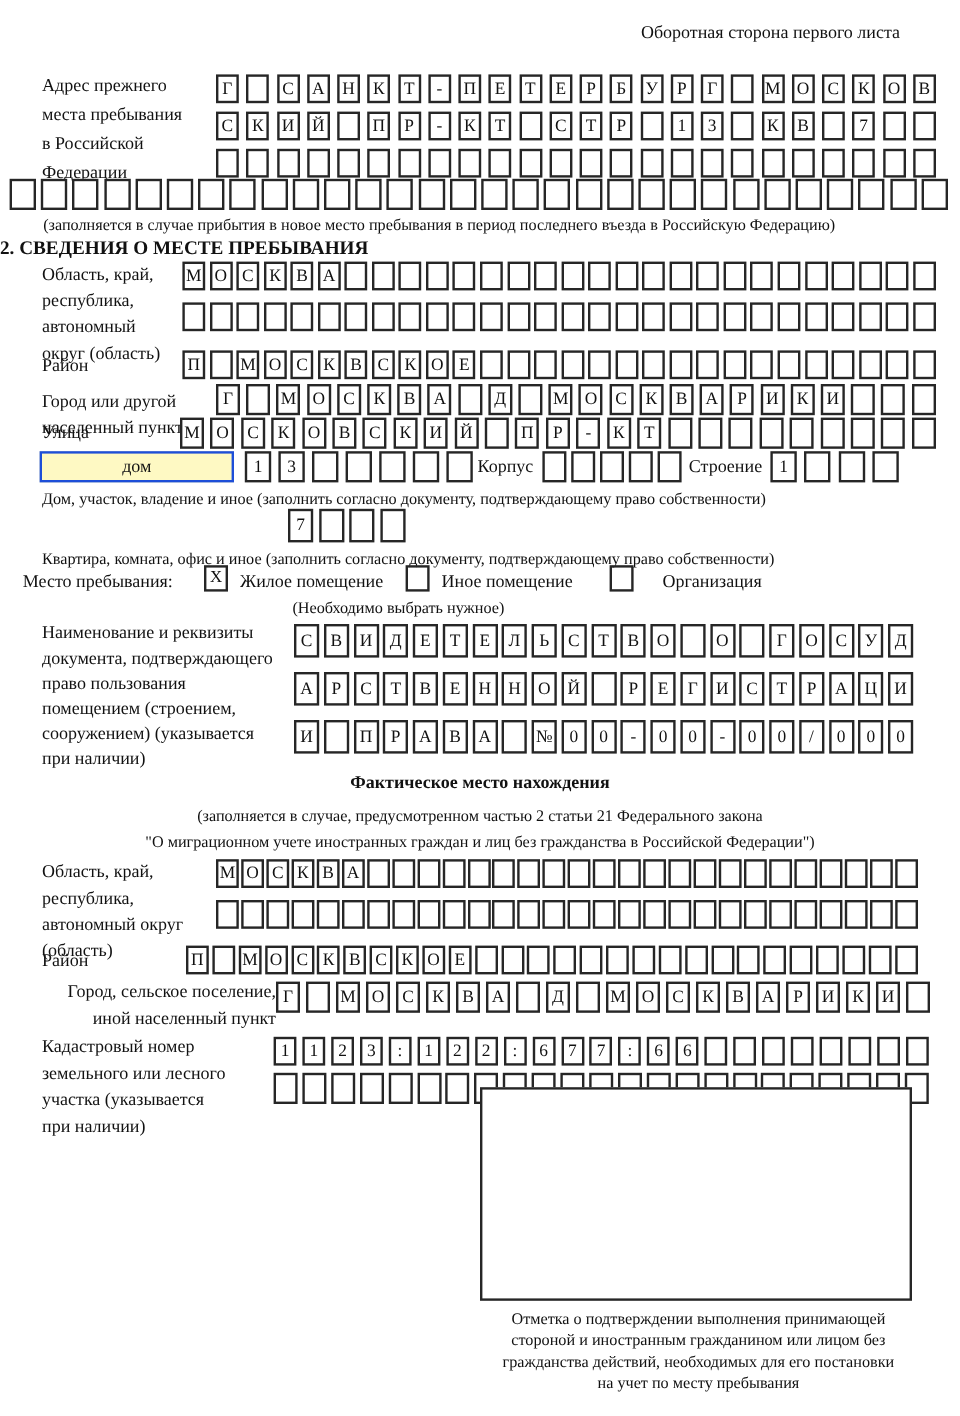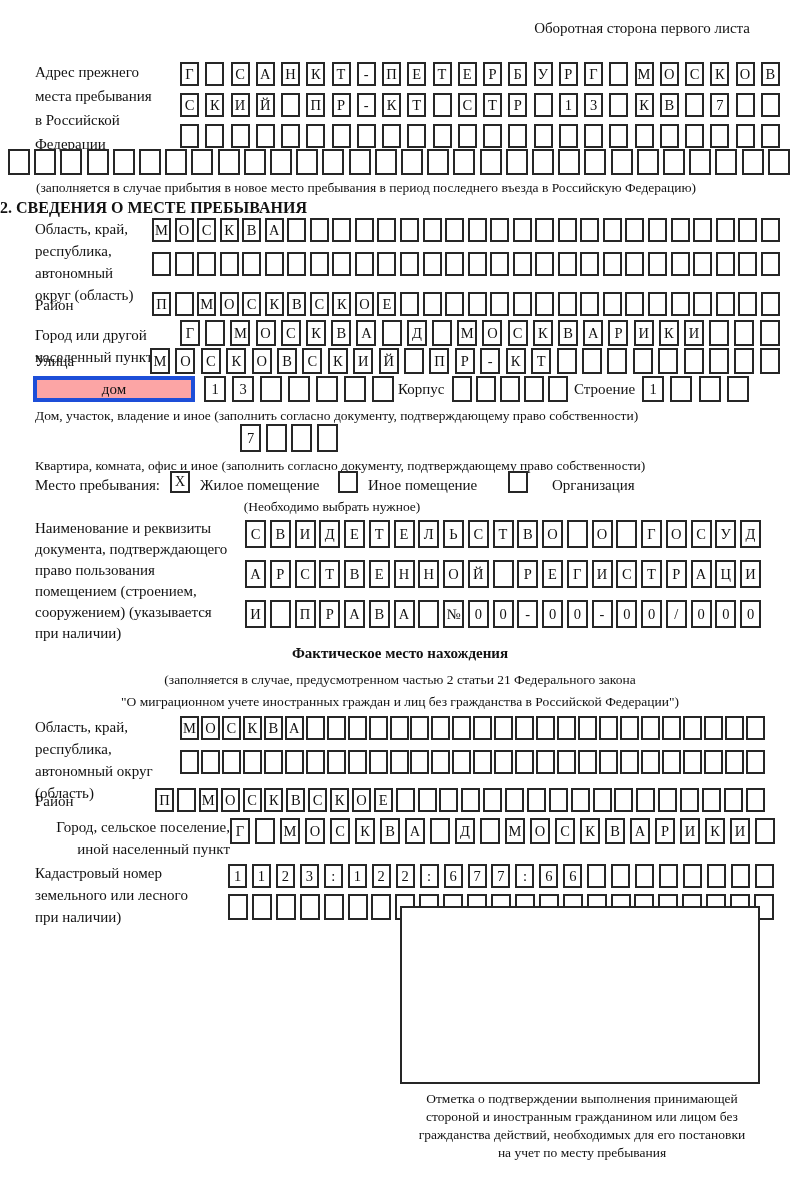--- a/index.html
+++ b/index.html
@@ -18,21 +18,21 @@
   .cell{
     box-sizing:border-box;border:2px solid #262626;background:#fff;
     display:flex;align-items:center;justify-content:center;
     font-size:14.5px;line-height:1;
   }
   .sm .cell{width:19px;height:24px;}
   .md .cell{width:20px;height:26px;}
   .lg .cell{width:21px;height:28px;}
   .xl .cell{width:22px;height:26px;}
   .bigbox{
-    box-sizing:border-box;border:4px solid #1d4ed8;background:#fca5a5;
+    box-sizing:border-box;border:2px solid #1d4ed8;background:#fef9c3;
     display:flex;align-items:center;justify-content:center;font-size:15px;
   }
   .checkbox{
     box-sizing:border-box;position:absolute;width:20px;height:22px;border:2px solid #262626;
     display:flex;align-items:center;justify-content:center;font-size:14px;
   }
   .stampbox{box-sizing:border-box;border:2px solid #262626;background:#fff;}
   .line{display:block;}
 </style>
 </head>
@@ -349,21 +349,21 @@
   <div class="abs cap" style="left:35px;top:408px;width:760px;">Дом, участок, владение и иное (заполнить согласно документу, подтверждающему право собственности)</div>
 
   <div class="cellrow lg" style="left:240px;top:424px;width:98px;">
       <span class="cell">7</span>
       <span class="cell"></span>
       <span class="cell"></span>
       <span class="cell"></span>
     </div>
   <div class="abs cap" style="left:35px;top:458px;width:760px;">Квартира, комната, офис и иное (заполнить согласно документу, подтверждающему право собственности)</div>
 
-  <div class="abs lbl" style="left:35px;top:474px;text-align:right;">Место пребывания:</div>
+  <div class="abs lbl" style="left:19px;top:474px;text-align:right;">Место пребывания:</div>
   <span class="checkbox" style="left:170px;top:471px;">X</span>
   <div class="abs lbl" style="left:200px;top:474px;">Жилое помещение</div>
   <span class="checkbox" style="left:338px;top:471px;"></span>
   <div class="abs lbl" style="left:368px;top:474px;">Иное помещение</div>
   <span class="checkbox" style="left:508px;top:471px;"></span>
   <div class="abs lbl" style="left:552px;top:474px;">Организация</div>
   <div class="abs cap center" style="left:132px;top:499px;width:400px;">(Необходимо выбрать нужное)</div>
 
   <div class="abs lbl" style="left:35px;top:518px;width:210px;line-height:21px;">
     <span class="line">Наименование и реквизиты</span>
@@ -571,20 +571,21 @@
       <span class="cell">Р</span>
       <span class="cell">И</span>
       <span class="cell">К</span>
       <span class="cell">И</span>
       <span class="cell"></span>
     </div>
 
   <div class="abs lbl" style="left:35px;top:862px;width:190px;">
     <span class="line">Кадастровый номер</span>
     <span class="line">земельного или лесного</span>
+    <span class="line">участка (указывается</span>
     <span class="line">при наличии)</span>
   </div>
   <div class="cellrow sm" style="left:228px;top:864px;width:546px;">
       <span class="cell">1</span>
       <span class="cell">1</span>
       <span class="cell">2</span>
       <span class="cell">3</span>
       <span class="cell">:</span>
       <span class="cell">1</span>
       <span class="cell">2</span>

